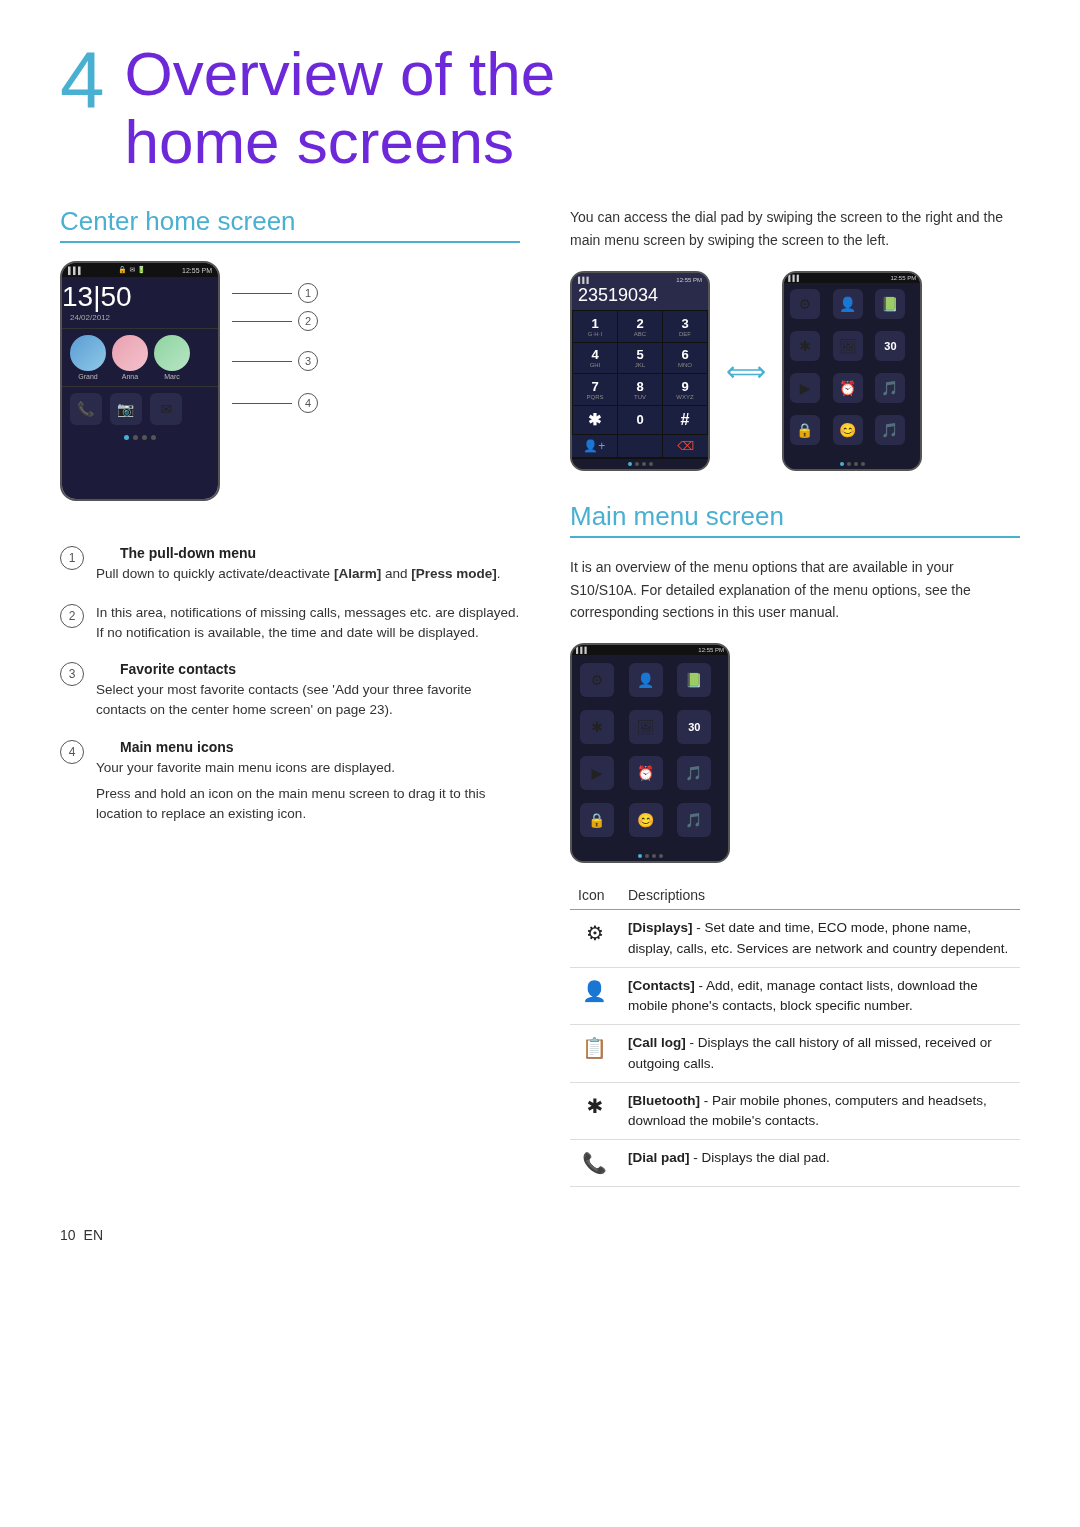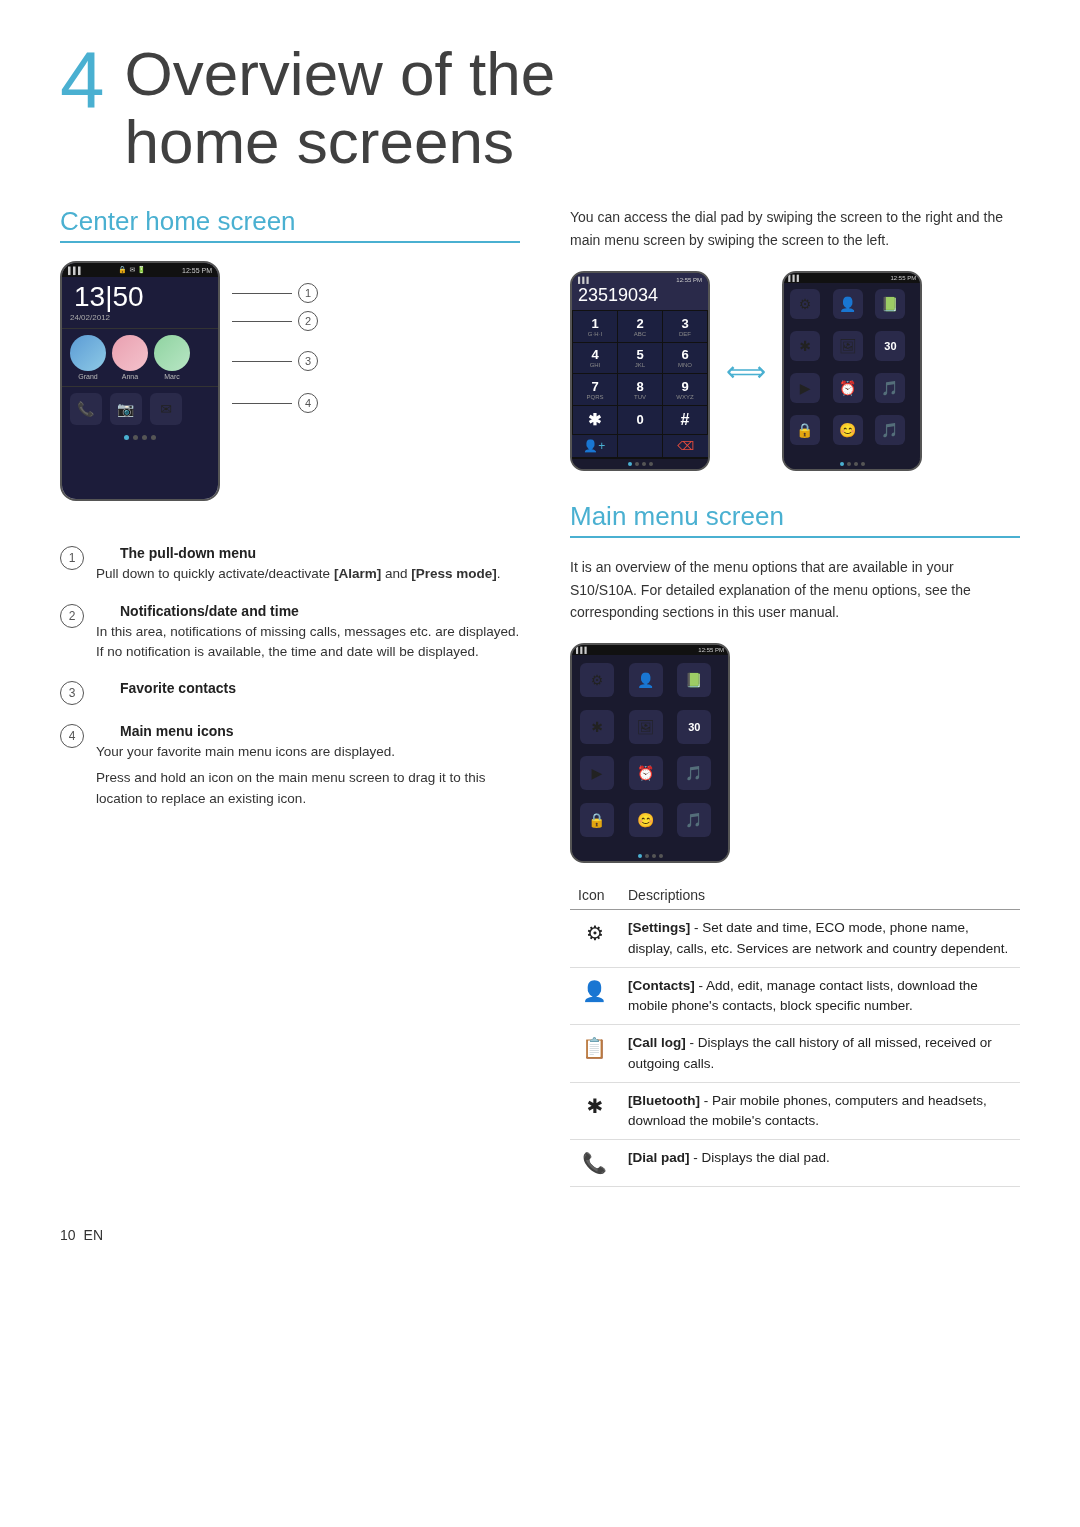--- a/index.html
+++ b/index.html
@@ -23,21 +23,21 @@
       font-size: 80px;
       font-weight: 300;
       color: #4ab0d1;
       line-height: 1;
       margin-right: 20px;
       flex-shrink: 0;
     }
     .title-text {
       font-size: 62px;
       font-weight: 300;
-      color: #404040;
+      color: #6d28d9;
       line-height: 1.1;
     }
 
     .page-layout {
       display: flex;
       gap: 50px;
     }
     .left-col {
       flex: 0 0 460px;
     }
@@ -79,21 +79,21 @@
       align-items: center;
       padding: 3px 6px;
       background: #111;
       font-size: 7px;
       color: #ccc;
     }
     .phone-clock-large {
       font-size: 28px;
       font-weight: 300;
       color: #fff;
-      padding: 4px 12px 0;
+      padding: 4px 0 0;
     }
     .phone-date {
       font-size: 8px;
       color: #aaa;
       padding: 0 8px 6px;
     }
     .phone-contacts-row {
       display: flex;
       gap: 6px;
       padding: 6px 8px;
@@ -493,29 +493,29 @@
         <div class="num-badge">1</div>
         <div class="num-content">
           <div class="num-title">The pull-down menu</div>
           <div class="num-desc">Pull down to quickly activate/deactivate <strong>[Alarm]</strong> and <strong>[Press mode]</strong>.</div>
         </div>
       </div>
 
       <div class="numbered-item">
         <div class="num-badge">2</div>
         <div class="num-content">
-          <div class="num-title">Notifications/date and time</div>
           <div class="num-desc">In this area, notifications of missing calls, messages etc. are displayed. If no notification is available, the time and date will be displayed.</div>
         </div>
       </div>
 
       <div class="numbered-item">
         <div class="num-badge">3</div>
         <div class="num-content">
           <div class="num-title">Favorite contacts</div>
+          <div class="num-desc">Select your most favorite contacts (see 'Add your three favorite contacts on the center home screen' on page 23).</div>
         </div>
       </div>
 
       <div class="numbered-item">
         <div class="num-badge">4</div>
         <div class="num-content">
           <div class="num-title">Main menu icons</div>
           <div class="num-desc">Your your favorite main menu icons are displayed.</div>
           <div class="num-desc" style="margin-top:6px;">Press and hold an icon on the main menu screen to drag it to this location to replace an existing icon.</div>
         </div>
@@ -667,21 +667,21 @@
       <table class="icon-table">
         <thead>
           <tr>
             <th>Icon</th>
             <th>Descriptions</th>
           </tr>
         </thead>
         <tbody>
           <tr>
             <td><span class="table-icon">⚙</span></td>
-            <td><span class="menu-desc-bold">[Settings]</span> - Set date and time, ECO mode, phone name, display, calls, etc. Services are network and country dependent.</td>
+            <td><span class="menu-desc-bold">[Displays]</span> - Set date and time, ECO mode, phone name, display, calls, etc. Services are network and country dependent.</td>
           </tr>
           <tr>
             <td><span class="table-icon">👤</span></td>
             <td><span class="menu-desc-bold">[Contacts]</span> - Add, edit, manage contact lists, download the mobile phone's contacts, block specific number.</td>
           </tr>
           <tr>
             <td><span class="table-icon">📋</span></td>
             <td><span class="menu-desc-bold">[Call log]</span> - Displays the call history of all missed, received or outgoing calls.</td>
           </tr>
           <tr>

